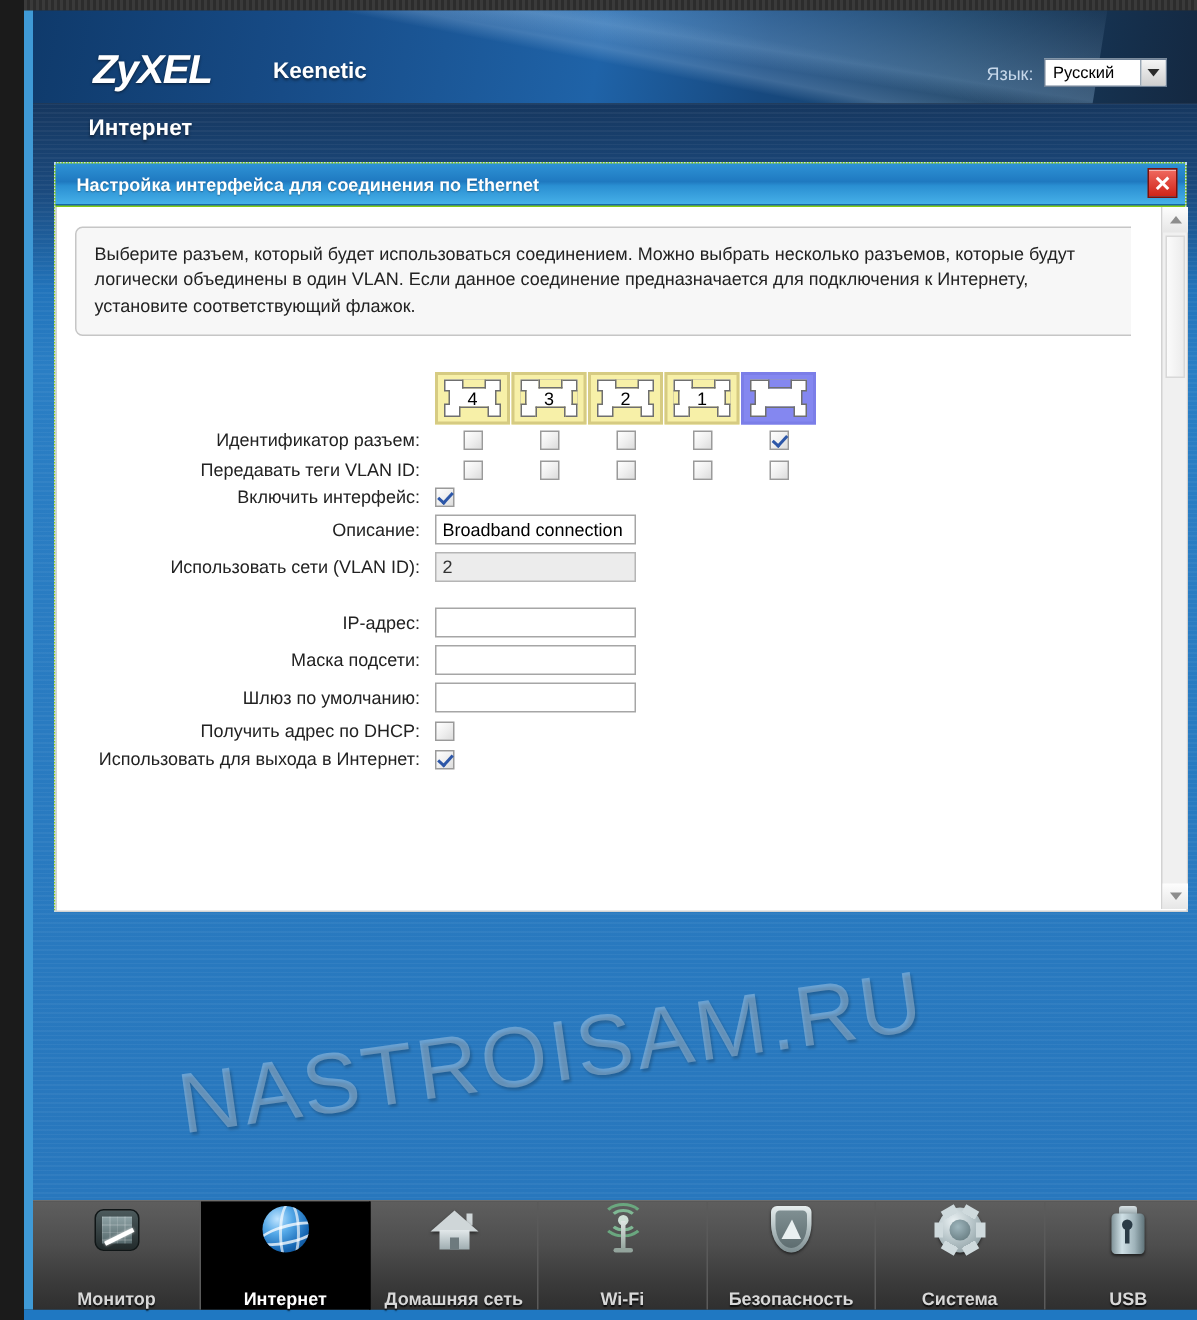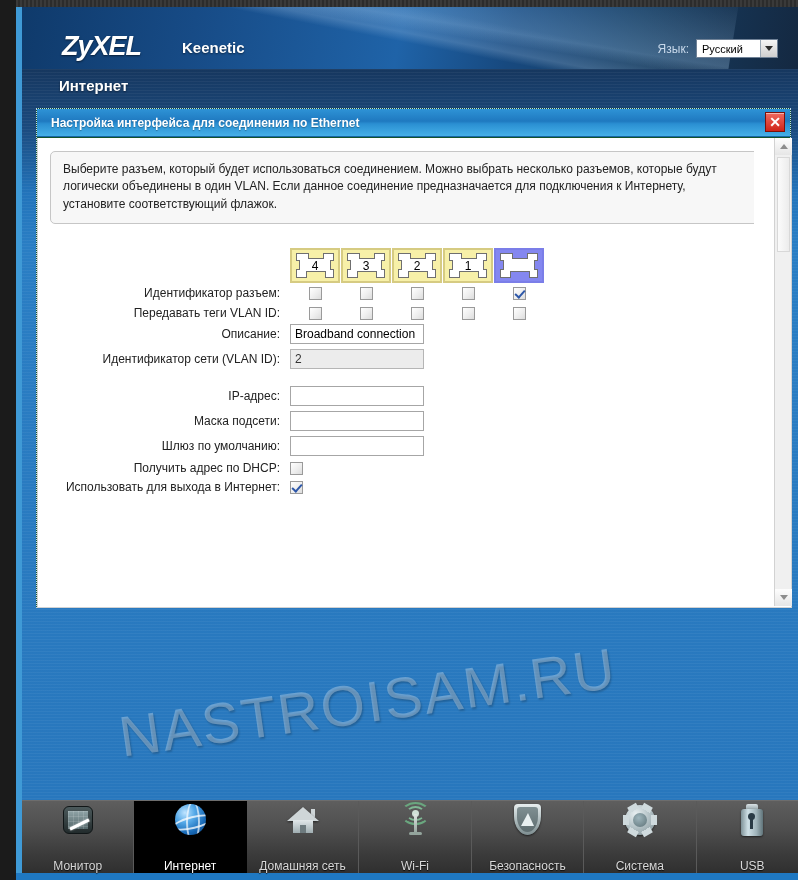--- a/index.html
+++ b/index.html
@@ -106,21 +106,21 @@
     pointer-events:none;
     user-select:none;
   }
   #wm-top { left:75px; top:218px; }
   #wm-bot { left:95px; top:600px; }
 
   
   #dialog {
     position:absolute; left:20px; top:108px; width:755px; height:500px;
     border:1px dotted #bfd7ea;
-    background:#14532d;
+    background:#84cc16;
     z-index:5;
   }
   #dialog-title {
     height:28px; width:100%;
     background:linear-gradient(180deg,#2e93d6 0%,#1f79c0 45%,#2a8fd2 55%, #46b0e8 100%);
     border-bottom:1px solid #1766a5;
     position:relative;
   }
   #dialog-title-text {
     position:absolute; left:14px; top:7px;
@@ -305,21 +305,21 @@
     border-right:1px solid #5a5a5a;
     cursor:pointer;
   }
   .nav-item:last-child { border-right:none; }
   .nav-item.active {
     background:#000000;
     border-right:1px solid #000;
   }
   .nav-label {
     margin-top:21px;
-    font-size:12px; font-weight:normal; color:#d8d8d8;
+    font-size:12px; font-weight:bold; color:#d8d8d8;
     text-shadow:0 1px 1px rgba(0,0,0,.8);
   }
   .nav-item.active .nav-label { color:#ffffff; }
   .nav-ico { width:36px; height:36px; display:flex; align-items:center; justify-content:center; }
 
   
   .ico-monitor {
     width:30px;height:28px;border-radius:6px;
     background:linear-gradient(180deg,#4c5a5c,#222b2c);
     border:1px solid #101617;
@@ -593,30 +593,36 @@
                 </div>
               <div class="port-cell">
                   <span class="cb"></span>
                 </div>
             </div>
           </div>
         </div>
 
         <div id="form">
 
+          <div class="f-row">
+            <div class="f-label">Включить интерфейс:</div>
+            <div class="f-ctrl">
+                <span class="cb checked"></span>
+              </div>
+          </div>
 
           <div class="f-row">
             <div class="f-label">Описание:</div>
             <div class="f-ctrl">
               <input class="txt" type="text" value="Broadband connection" style="">
             </div>
           </div>
 
           <div class="f-row">
-            <div class="f-label">Идентификатор сети (VLAN ID):</div>
+            <div class="f-label">Использовать сети (VLAN ID):</div>
             <div class="f-ctrl">
               <input class="txt disabled" type="text" readonly="" value="2" style="">
             </div>
           </div>
 
           <div class="f-row gap-before">
             <div class="f-label">IP-адрес:</div>
             <div class="f-ctrl">
               <input class="txt" type="text" value="" style="">
             </div>

